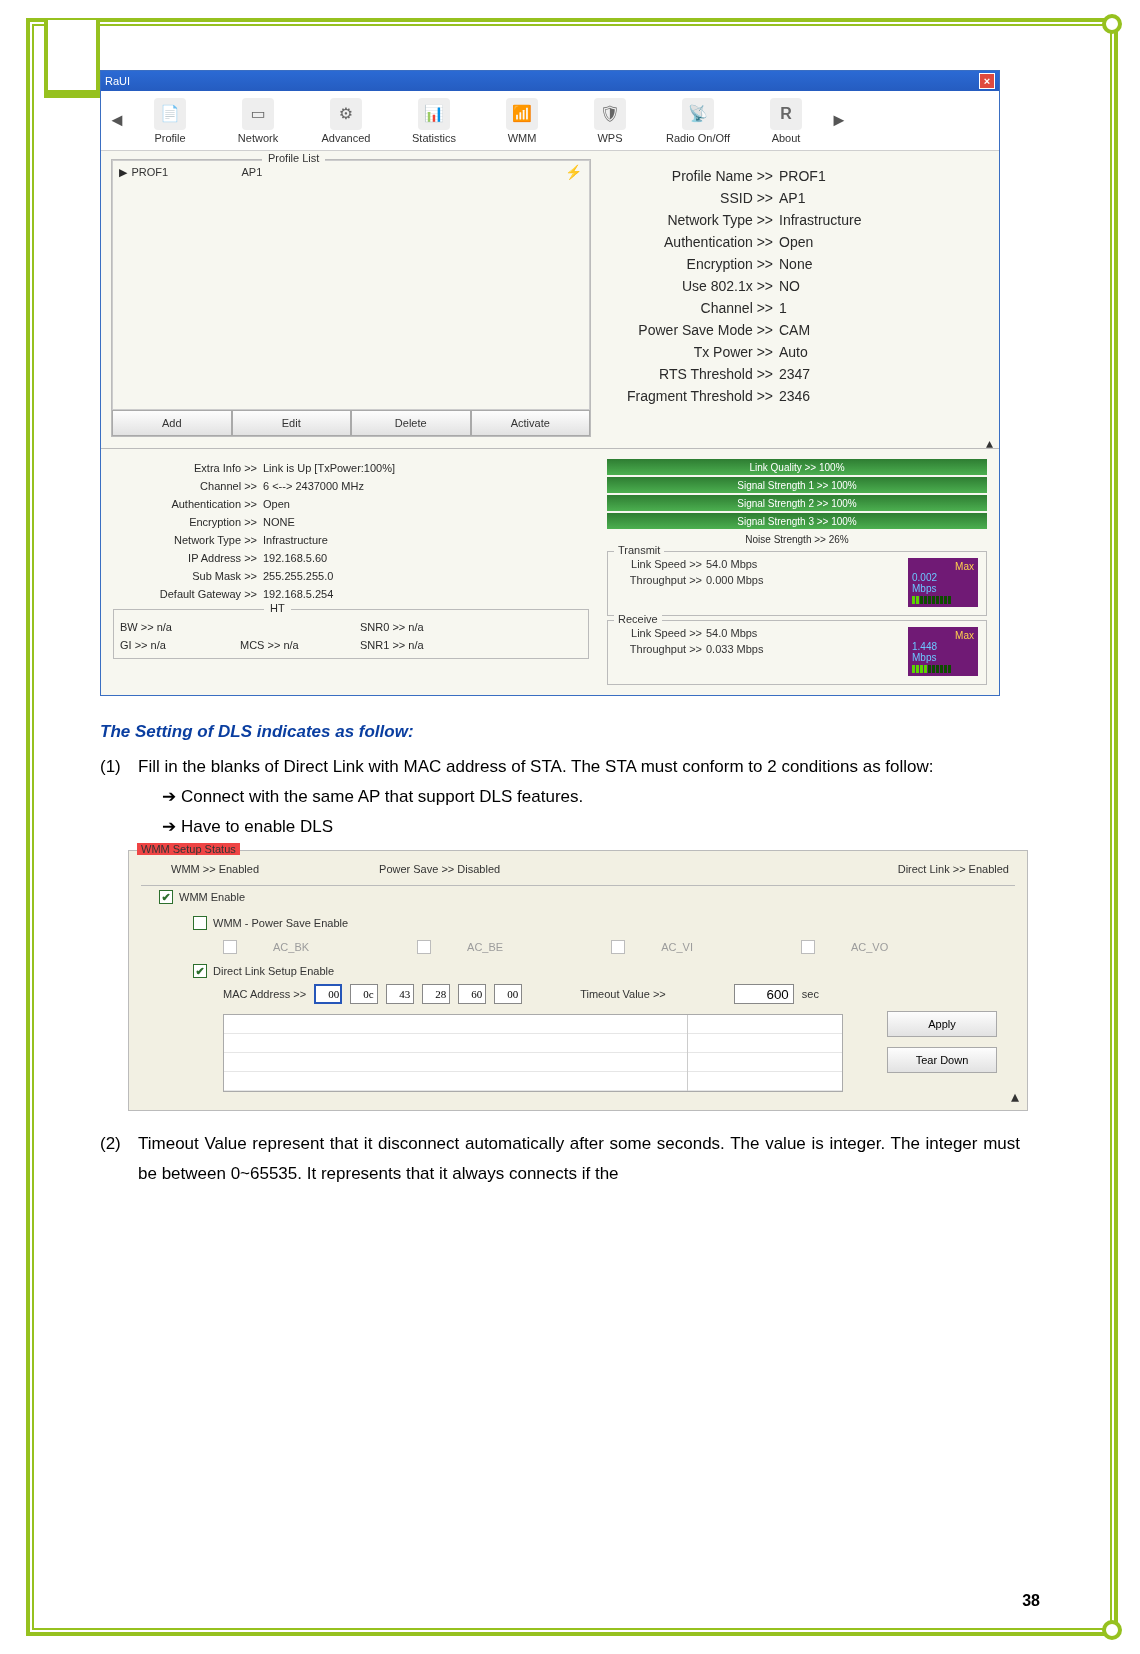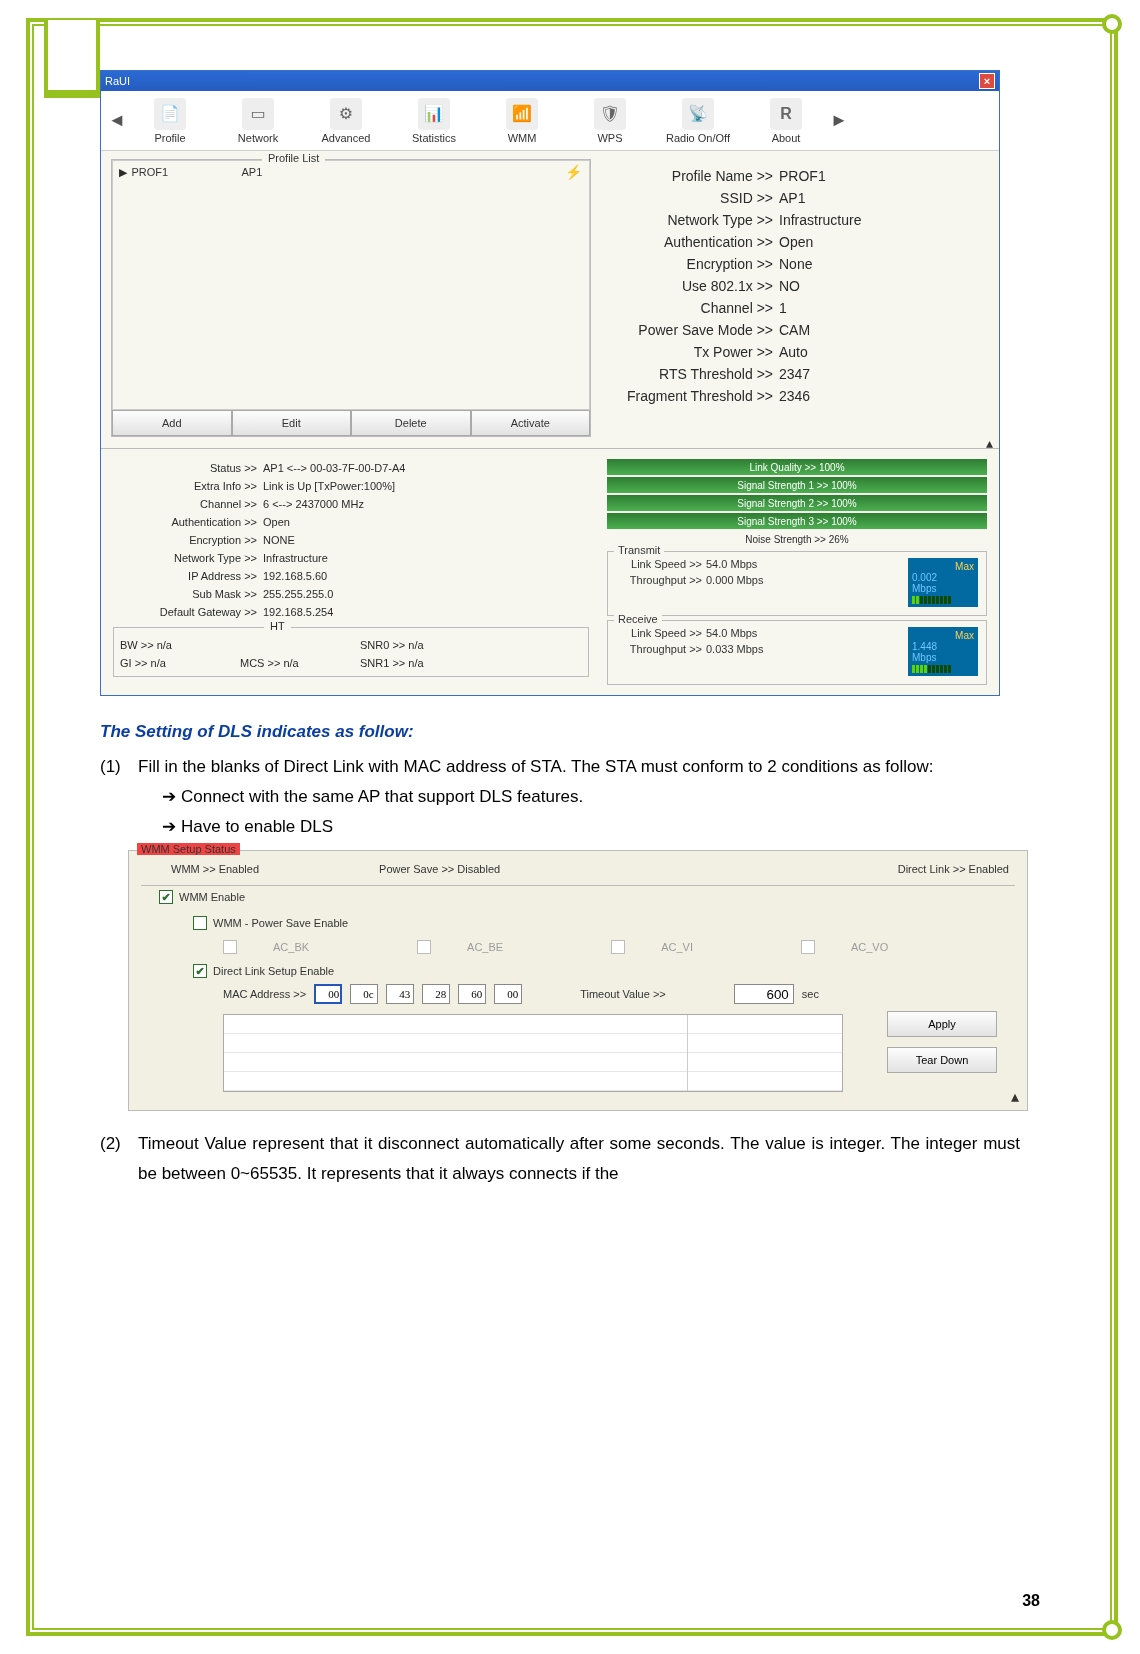--- a/index.html
+++ b/index.html
@@ -61,21 +61,21 @@
   .ht-row span { width:100px; }
 
   .rstatus { width:380px; }
   .bar { height:16px; background:linear-gradient(#2e7d32,#4caf50); color:#fff; font-size:10px; display:flex; align-items:center; justify-content:center; margin-bottom:2px; }
   .bar.noise { background:transparent; color:#2a2a2a; justify-content:center; }
   .trbox { border:1px solid #bbb; position:relative; padding:6px 8px 8px; margin-top:4px; font-size:11px; display:flex; gap:8px; }
   .trbox .legend { position:absolute; top:-8px; left:6px; background:#f7f7f0; padding:0 4px; }
   .trbox .col { flex:1; }
   .trbox .r { display:flex; height:16px; }
   .trbox .r .lab { width:90px; text-align:right; padding-right:4px; }
-  .gauge { width:70px; background:#0369a1; color:#fff; font-size:10px; padding:3px 4px; }
+  .gauge { width:70px; background:#701a75; color:#fff; font-size:10px; padding:3px 4px; }
   .gauge .maxlab { color:#ffd24d; font-size:10px; text-align:right;}
   .gauge .val { color:#6cc6ff; }
   .gauge .barg { height:8px; display:flex; gap:1px; margin-top:2px;}
   .gauge .barg i { width:3px; background:#0e4b00; }
   .gauge .barg i.on { background:#5bd400; }
 
   
   .doc { margin-top: 10px; font-family: Arial, sans-serif; }
   .doc .heading { color:#0a3ea0; font-style:italic; font-weight:bold; font-size:17px; margin:8px 0 10px; }
   .doc .item { font-size:17px; line-height:30px; display:flex; }
@@ -214,24 +214,20 @@
       </div>
     </div>
 
     <div class="divider">
         <span class="up">▴</span>
       </div>
 
     <div class="status-area">
       <div class="lstatus">
         <div class="row">
-            <span class="lab">Status &gt;&gt;</span>
-            <span>AP1 &lt;--&gt; 00-03-7F-00-D7-A4</span>
-          </div>
-        <div class="row">
             <span class="lab">Extra Info &gt;&gt;</span>
             <span>Link is Up [TxPower:100%]</span>
           </div>
         <div class="row">
             <span class="lab">Channel &gt;&gt;</span>
             <span>6 &lt;--&gt; 2437000 MHz</span>
           </div>
         <div class="row">
             <span class="lab">Authentication &gt;&gt;</span>
             <span>Open</span>

